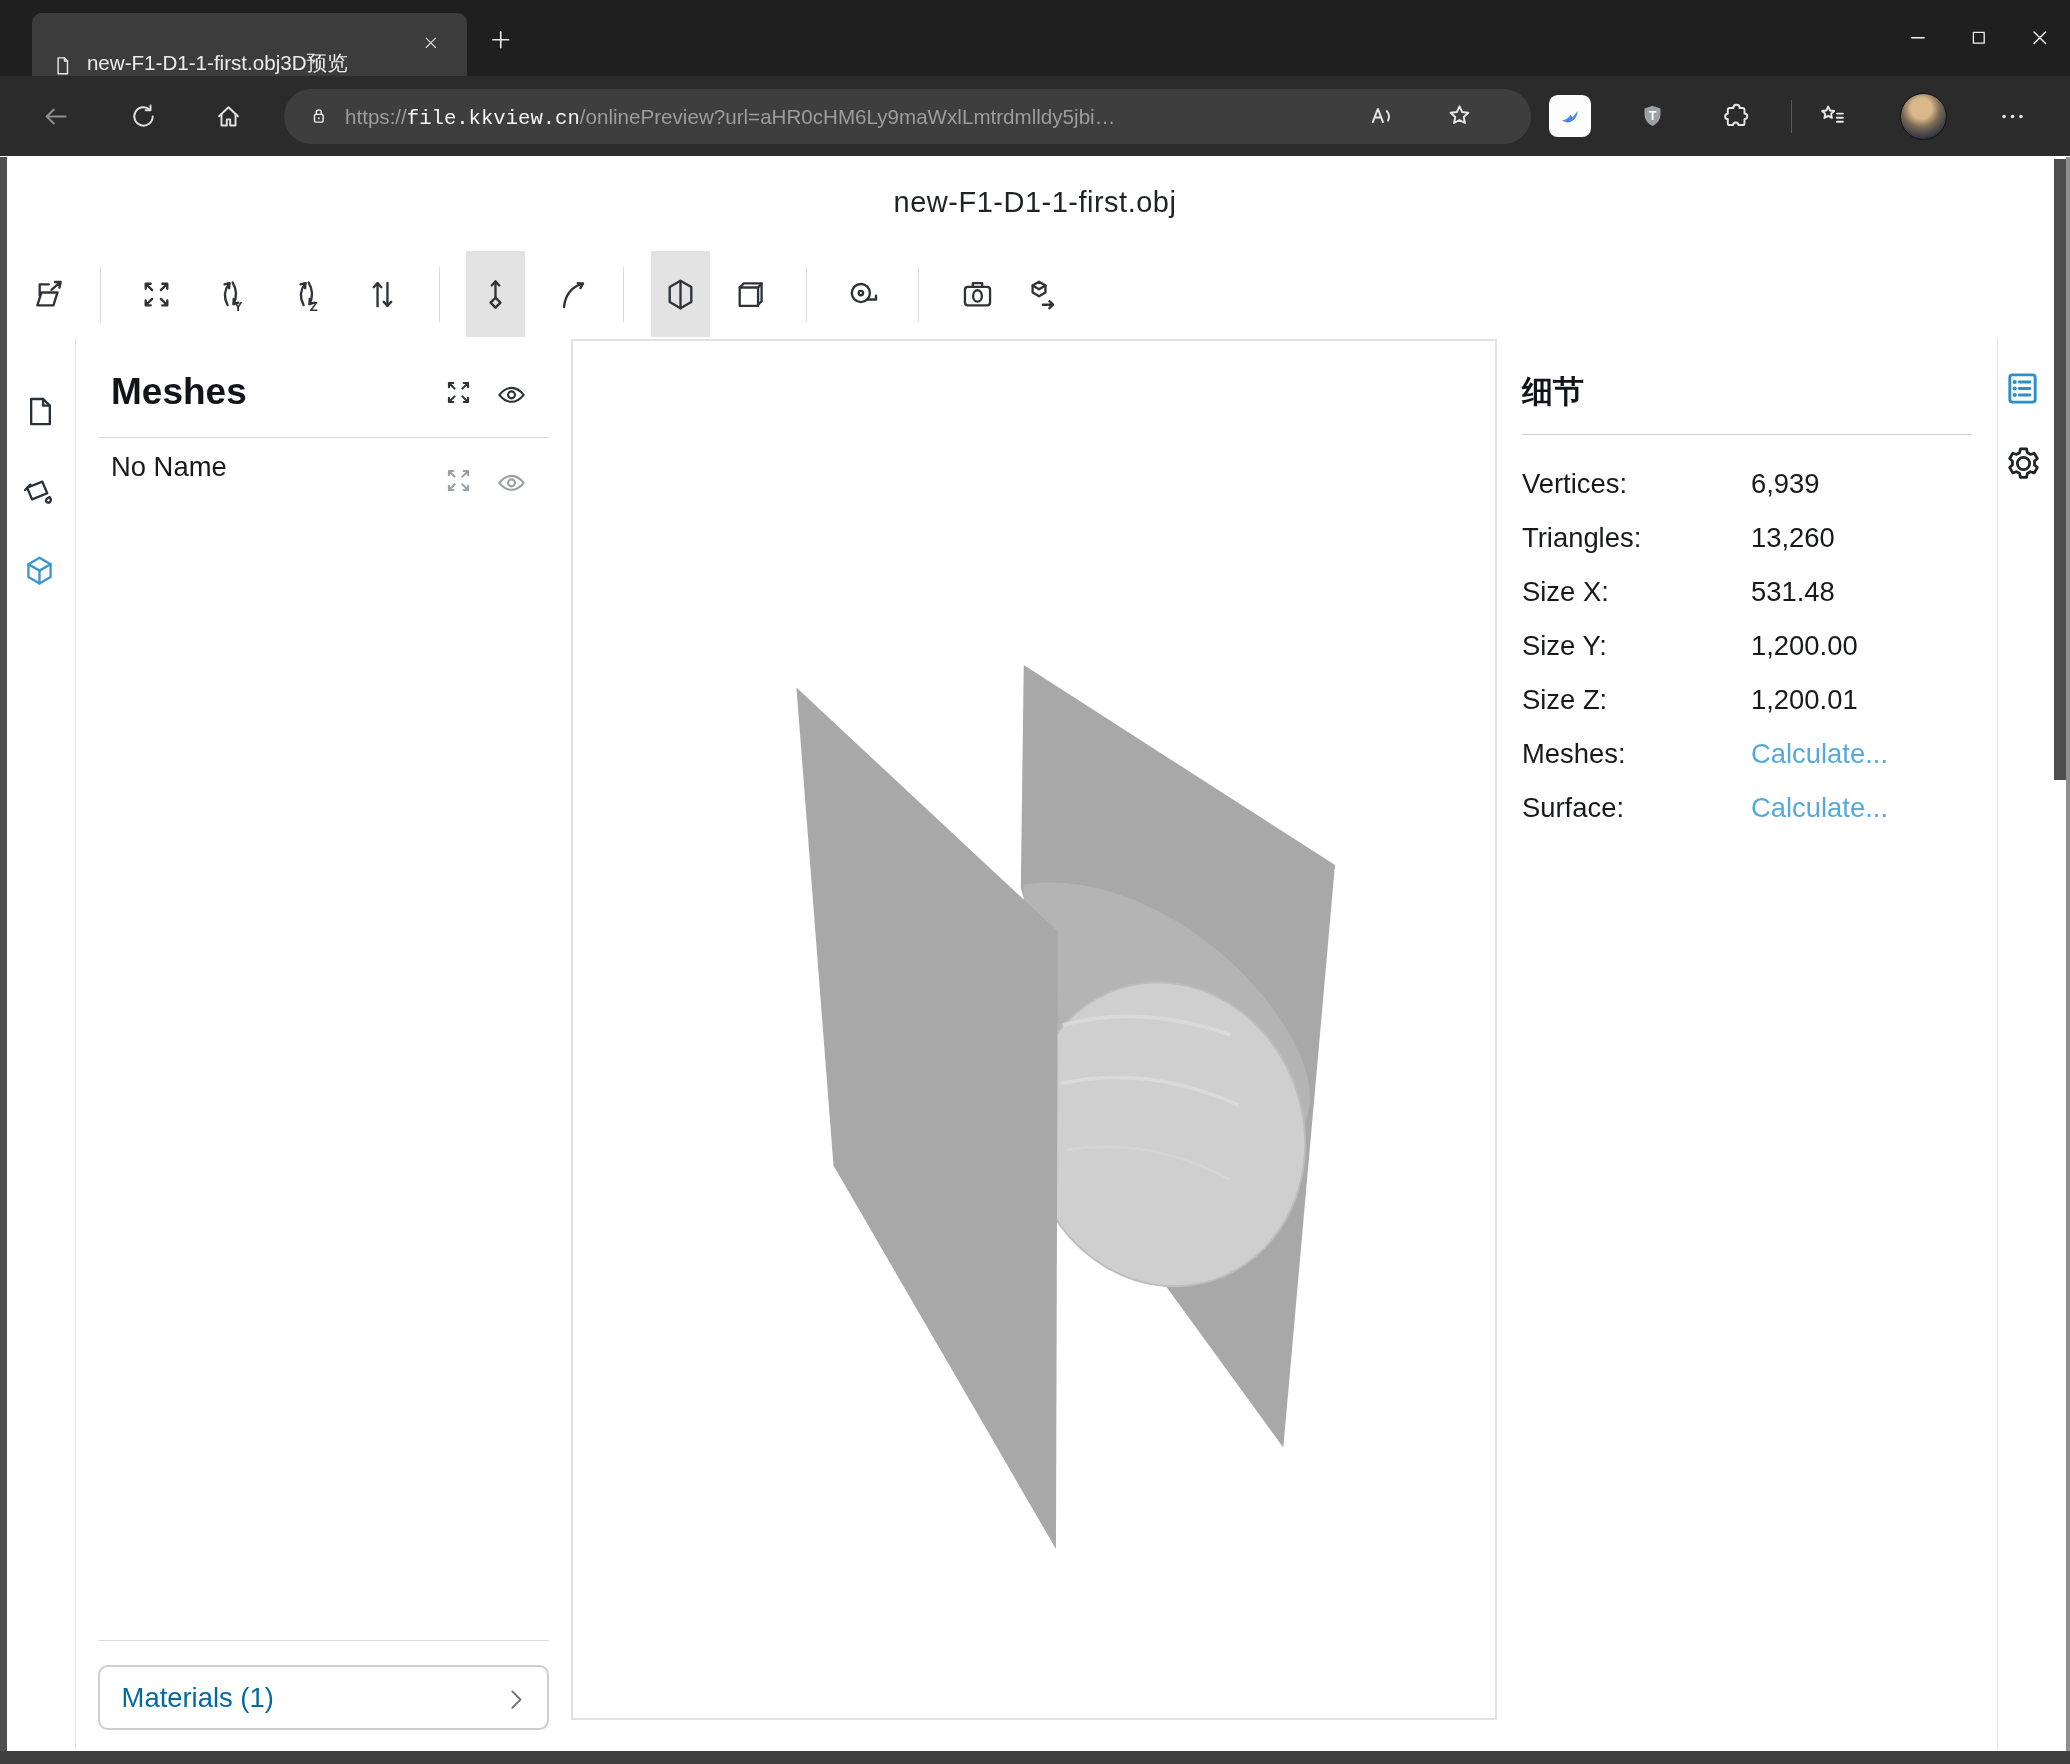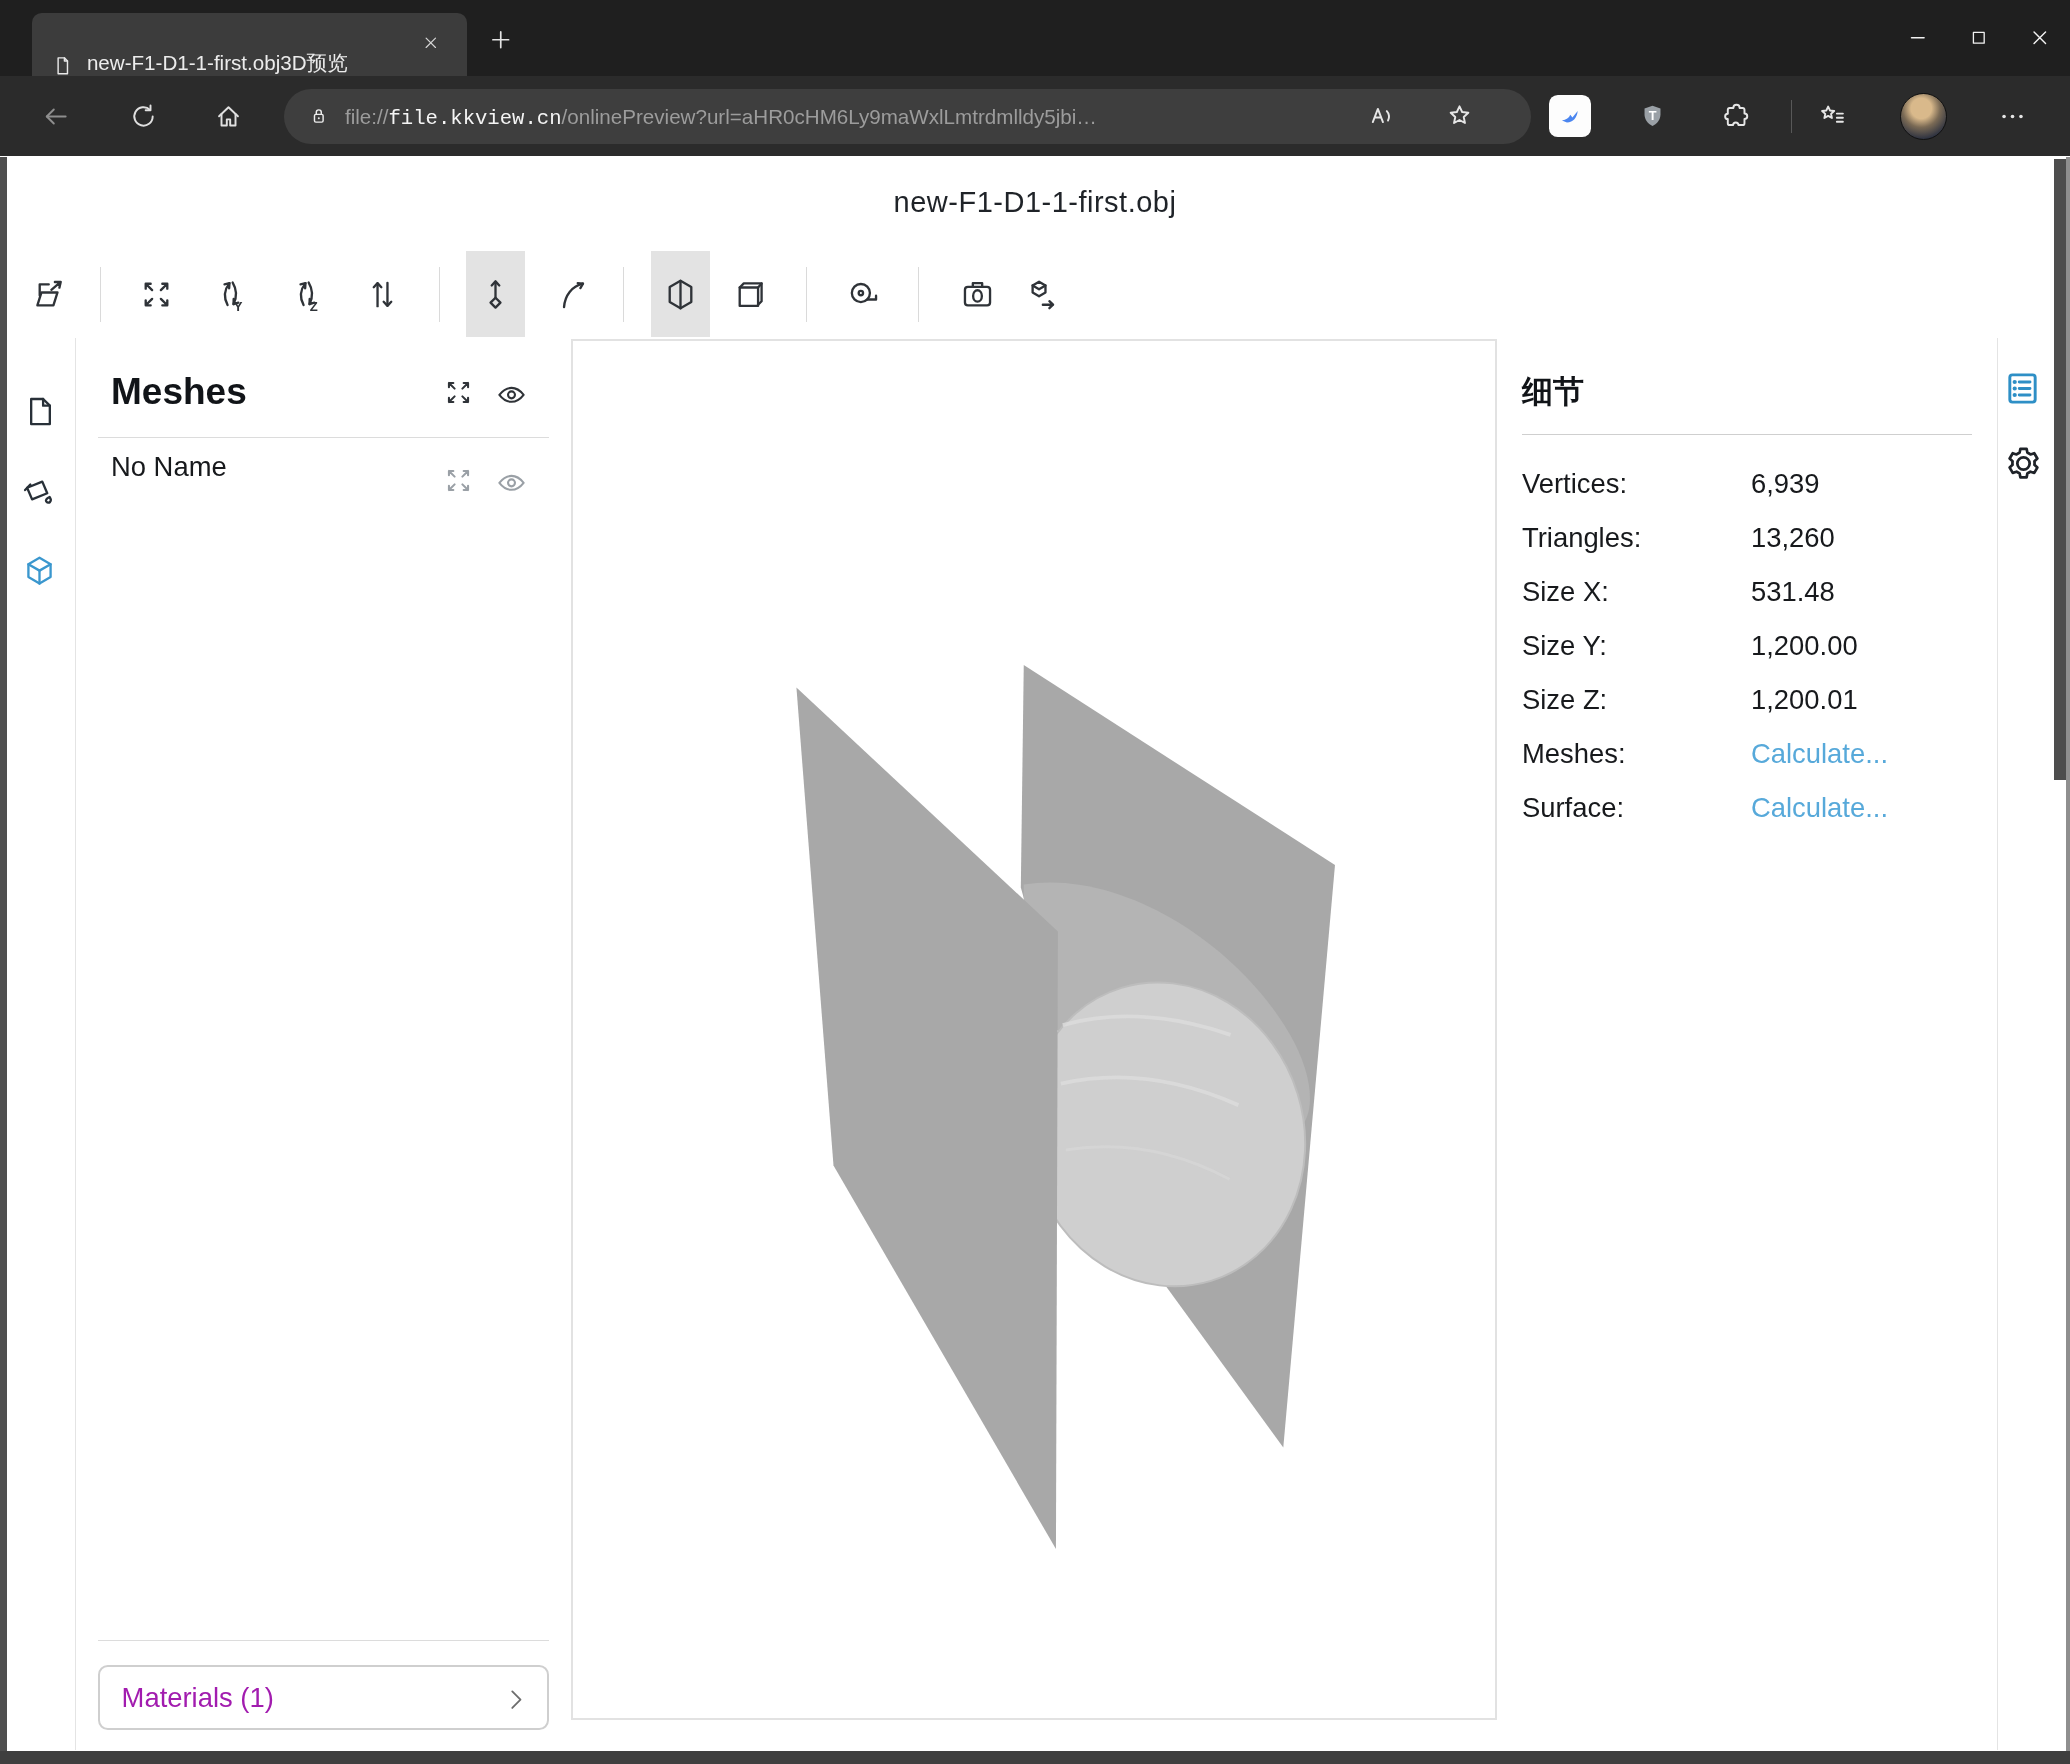--- a/index.html
+++ b/index.html
@@ -58,21 +58,21 @@
 
   .mtitle { position:absolute; left:111px; top:214px; font-size:37px; font-weight:700; color:#111418; }
   .mico { position:absolute; width:31px; height:31px; color:#2f3338; display:flex; }
   .mico.dim { color:#9aa0a6; }
   .mdiv { position:absolute; left:98px; top:280px; width:451px; height:1px; background:#dcdcdc; }
   .mitem { position:absolute; left:111px; top:294px; font-size:27.4px; color:#17191c; }
 
   .matdiv { position:absolute; left:98px; top:1483px; width:451px; height:1px; background:#dcdcdc; }
   .matbtn { position:absolute; left:98px; top:1508px; width:451px; height:65px; border:2px solid #cfcfcf;
             border-radius:9.8px; display:flex; align-items:center; }
-  .matlabel { margin-left:21.6px; font-size:27.4px; color:#a21caf; }
+  .matlabel { margin-left:21.6px; font-size:27.4px; color:#0369a1; }
   .matchev { position:absolute; right:17.6px; top:18.6px; width:27.4px; height:27.4px; color:#6d6d6d; display:flex; }
 
   .viewport { position:absolute; left:571px; top:182px; width:926px; height:1381px;
               border:2px solid #e2e2e2; background:#fff; }
 
   .details { position:absolute; left:1522px; top:214px; width:451px; }
   .dtitle { font-size:31px; font-weight:700; color:#111418; }
   .ddiv { position:absolute; left:0; top:63px; width:450px; height:1px; background:#cfcfcf; }
   .drows { position:absolute; left:0; top:86px; width:451px; }
   .drow { height:54px; display:flex; align-items:center; }
@@ -151,21 +151,21 @@
     </span>
 
     <div class="pill">
       <span class="lock">
         <svg class="ic" width="21.6" height="21.6" viewBox="0 0 24 24">
             <rect x="7.2" y="10.4" width="9.6" height="8.6" rx="1.6"></rect>
             <path d="M9.2 10.4V8.2a2.8 2.8 0 0 1 5.6 0v2.2"></path>
             <circle cx="12" cy="14.6" r="1.1" fill="currentColor" stroke="none"></circle>
           </svg>
       </span>
-      <span class="urltext"><span>file://</span><span class="dom">file.kkview.cn</span><span>/onlinePreview?url=aHR0cHM6Ly9maWxlLmtrdmlldy5jbi…</span></span>
+      <span class="urltext"><span>https://</span><span class="dom">file.kkview.cn</span><span>/onlinePreview?url=aHR0cHM6Ly9maWxlLmtrdmlldy5jbi…</span></span>
       <span class="pillico" style="left:1083px">
         <svg class="ic" width="29" height="29" viewBox="0 0 24 24">
             <path d="M4.8 17.4 9 6.6l4.2 10.8M6.3 13.6h5.5"></path>
             <path d="M16.4 8.4a6.4 6.4 0 0 1 1.8 3.9 6.6 6.6 0 0 1-.8 3.9"></path>
           </svg>
       </span>
       <span class="pillico" style="left:1161px">
         <svg class="ic" width="29" height="29" viewBox="0 0 24 24">
             <path d="M12 4.4l2.2 4.7 5.1.6-3.8 3.5 1 5L12 15.7l-4.5 2.5 1-5-3.8-3.5 5.1-.6Z"></path>
           </svg>

